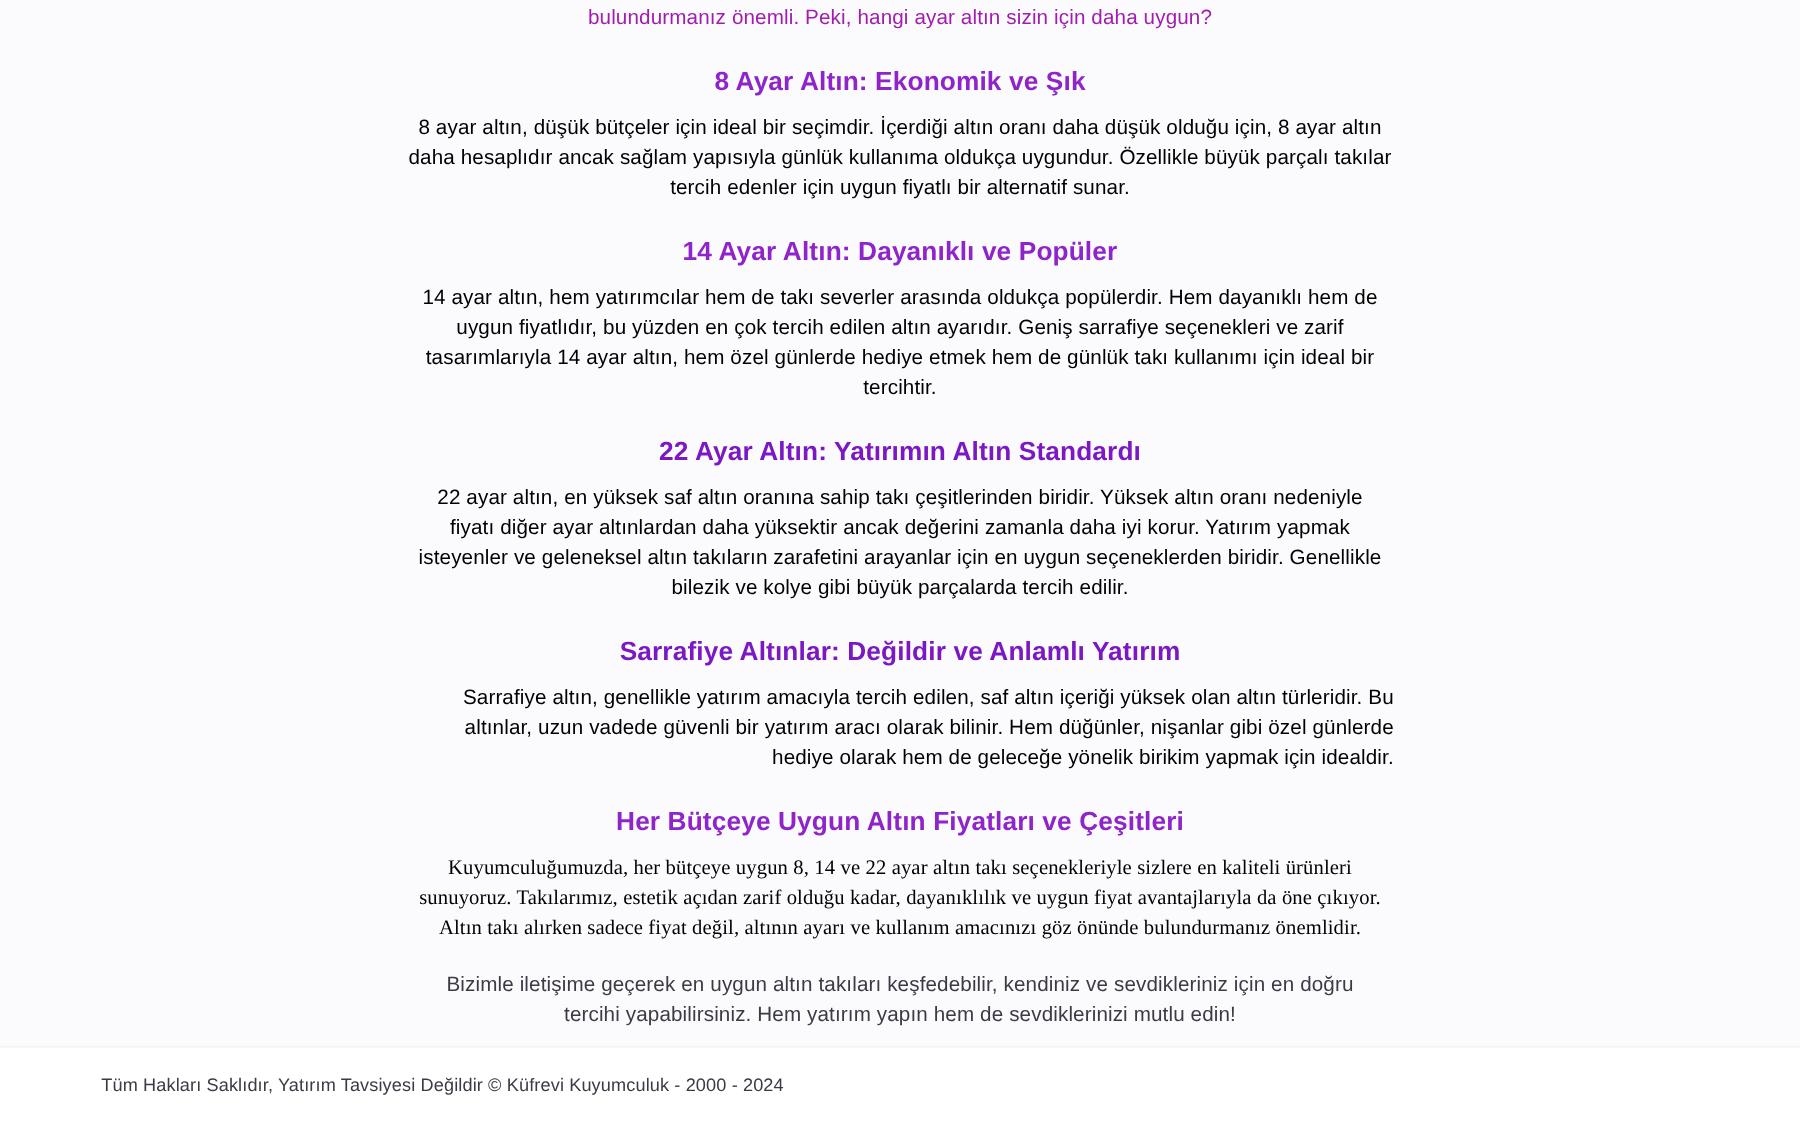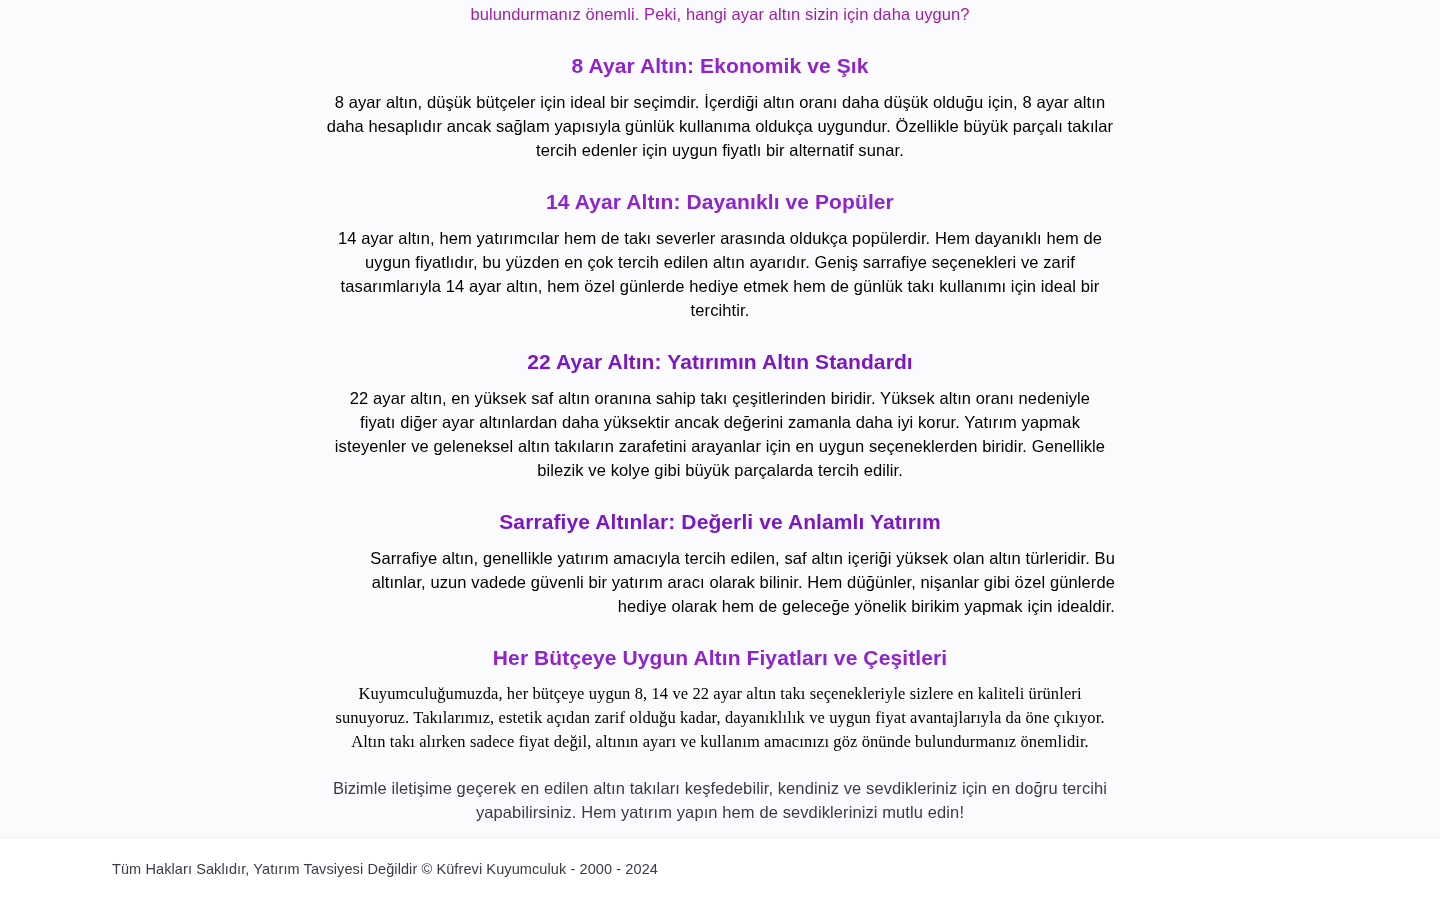--- a/index.html
+++ b/index.html
@@ -73,21 +73,21 @@
     left: 0;
     bottom: 0;
     width: 1440px;
     height: 62px;
     background: #ffffff;
     border-top: 1px solid #efeff3;
     display: flex;
     align-items: center;
   }
   .footer-text {
-    padding-left: 112px;
+    padding-left: 81px;
     font-size: 14.5px;
     color: #3b3b46;
     letter-spacing: 0.1px;
   }
 </style>
 </head>
 <body>
 
 <div class="page">
 
@@ -97,27 +97,27 @@
 
     <h2 class="section-title">8 Ayar Altın: Ekonomik ve Şık</h2>
     <p class="para w1">8 ayar altın, düşük bütçeler için ideal bir seçimdir. İçerdiği altın oranı daha düşük olduğu için, 8 ayar altın daha hesaplıdır ancak sağlam yapısıyla günlük kullanıma oldukça uygundur. Özellikle büyük parçalı takılar tercih edenler için uygun fiyatlı bir alternatif sunar.</p>
 
     <h2 class="section-title">14 Ayar Altın: Dayanıklı ve Popüler</h2>
     <p class="para w2">14 ayar altın, hem yatırımcılar hem de takı severler arasında oldukça popülerdir. Hem dayanıklı hem de uygun fiyatlıdır, bu yüzden en çok tercih edilen altın ayarıdır. Geniş sarrafiye seçenekleri ve zarif tasarımlarıyla 14 ayar altın, hem özel günlerde hediye etmek hem de günlük takı kullanımı için ideal bir tercihtir.</p>
 
     <h2 class="section-title alt">22 Ayar Altın: Yatırımın Altın Standardı</h2>
     <p class="para w3">22 ayar altın, en yüksek saf altın oranına sahip takı çeşitlerinden biridir. Yüksek altın oranı nedeniyle fiyatı diğer ayar altınlardan daha yüksektir ancak değerini zamanla daha iyi korur. Yatırım yapmak isteyenler ve geleneksel altın takıların zarafetini arayanlar için en uygun seçeneklerden biridir. Genellikle bilezik ve kolye gibi büyük parçalarda tercih edilir.</p>
 
-    <h2 class="section-title alt">Sarrafiye Altınlar: Değerli ve Anlamlı Yatırım</h2>
+    <h2 class="section-title alt">Sarrafiye Altınlar: Değildir ve Anlamlı Yatırım</h2>
     <p class="para w4">Sarrafiye altın, genellikle yatırım amacıyla tercih edilen, saf altın içeriği yüksek olan altın türleridir. Bu altınlar, uzun vadede güvenli bir yatırım aracı olarak bilinir. Hem düğünler, nişanlar gibi özel günlerde hediye olarak hem de geleceğe yönelik birikim yapmak için idealdir.</p>
 
     <h2 class="section-title">Her Bütçeye Uygun Altın Fiyatları ve Çeşitleri</h2>
     <p class="para w5">Kuyumculuğumuzda, her bütçeye uygun 8, 14 ve 22 ayar altın takı seçenekleriyle sizlere en kaliteli ürünleri sunuyoruz. Takılarımız, estetik açıdan zarif olduğu kadar, dayanıklılık ve uygun fiyat avantajlarıyla da öne çıkıyor. Altın takı alırken sadece fiyat değil, altının ayarı ve kullanım amacınızı göz önünde bulundurmanız önemlidir.</p>
 
-    <p class="closing">Bizimle iletişime geçerek en edilen altın takıları keşfedebilir, kendiniz ve sevdikleriniz için en doğru tercihi yapabilirsiniz. Hem yatırım yapın hem de sevdiklerinizi mutlu edin!</p>
+    <p class="closing">Bizimle iletişime geçerek en uygun altın takıları keşfedebilir, kendiniz ve sevdikleriniz için en doğru tercihi yapabilirsiniz. Hem yatırım yapın hem de sevdiklerinizi mutlu edin!</p>
 
     <div class="spacer"></div>
   </div>
 
   <footer class="site-footer">
     <div class="footer-text">Tüm Hakları Saklıdır, Yatırım Tavsiyesi Değildir © Küfrevi Kuyumculuk - 2000 - 2024</div>
   </footer>
 
 </div>
 

